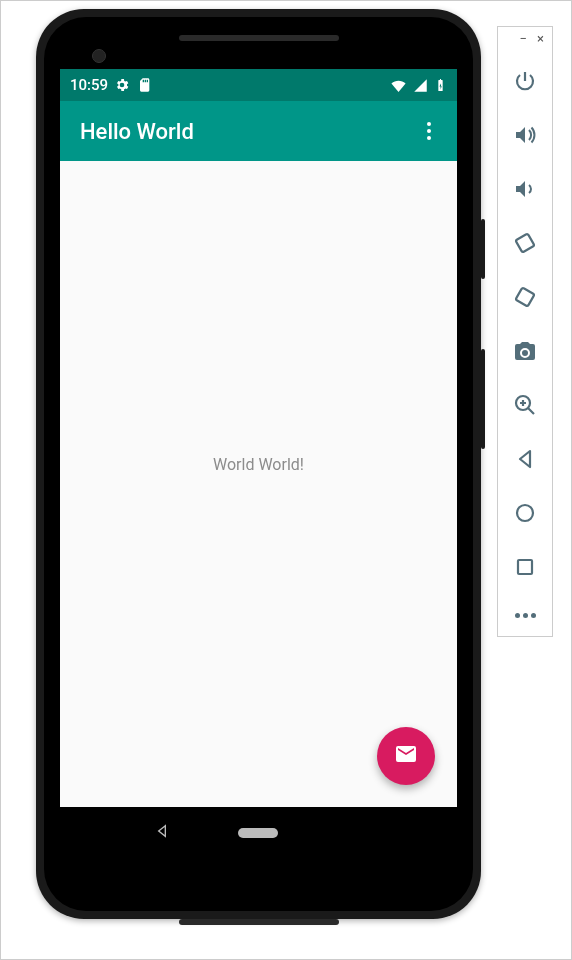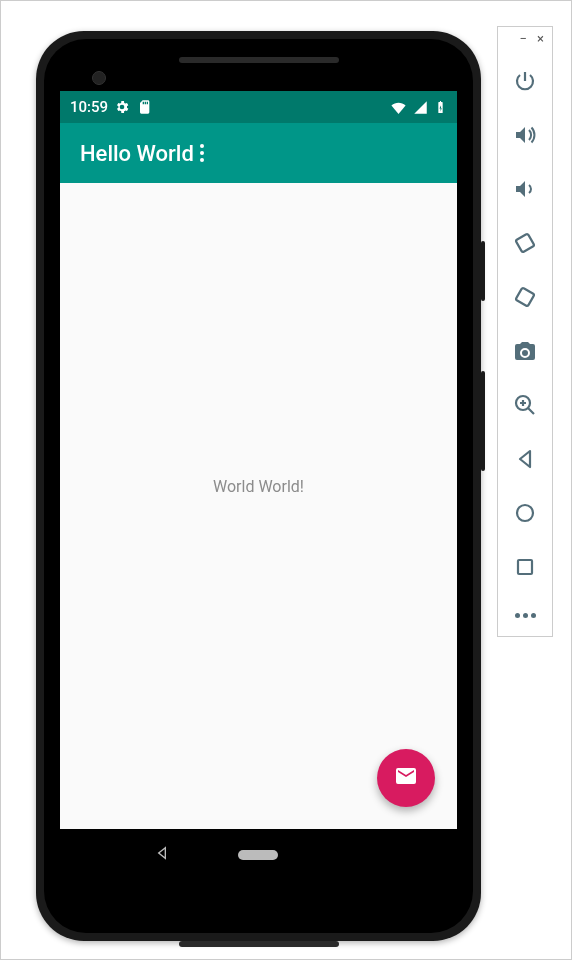--- a/index.html
+++ b/index.html
@@ -8,21 +8,21 @@
       background: #fff;
       width: 572px;
       height: 960px;
       position: relative;
       border: 1px solid #ccc;
     }
     
     .phone {
       position: absolute;
       left: 35px;
-      top: 30px;
+      top: 8px;
       width: 445px;
       height: 910px;
       background: #1a1a1a;
       border-radius: 48px;
       padding: 8px;
       box-shadow: 0 2px 6px rgba(0,0,0,.3);
     }
     .phone-inner {
       width: 100%;
       height: 100%;
@@ -96,20 +96,21 @@
       display: flex;
       align-items: center;
       gap: 6px;
     }
     .app-bar {
       height: 60px;
       background: #009688;
       color: #fff;
       display: flex;
       align-items: center;
+      justify-content: space-between;
       padding: 0 20px;
     }
     .app-title {
       font-size: 22px;
       font-weight: 500;
     }
     .overflow-dots {
       display: flex;
       flex-direction: column;
       gap: 3px;

